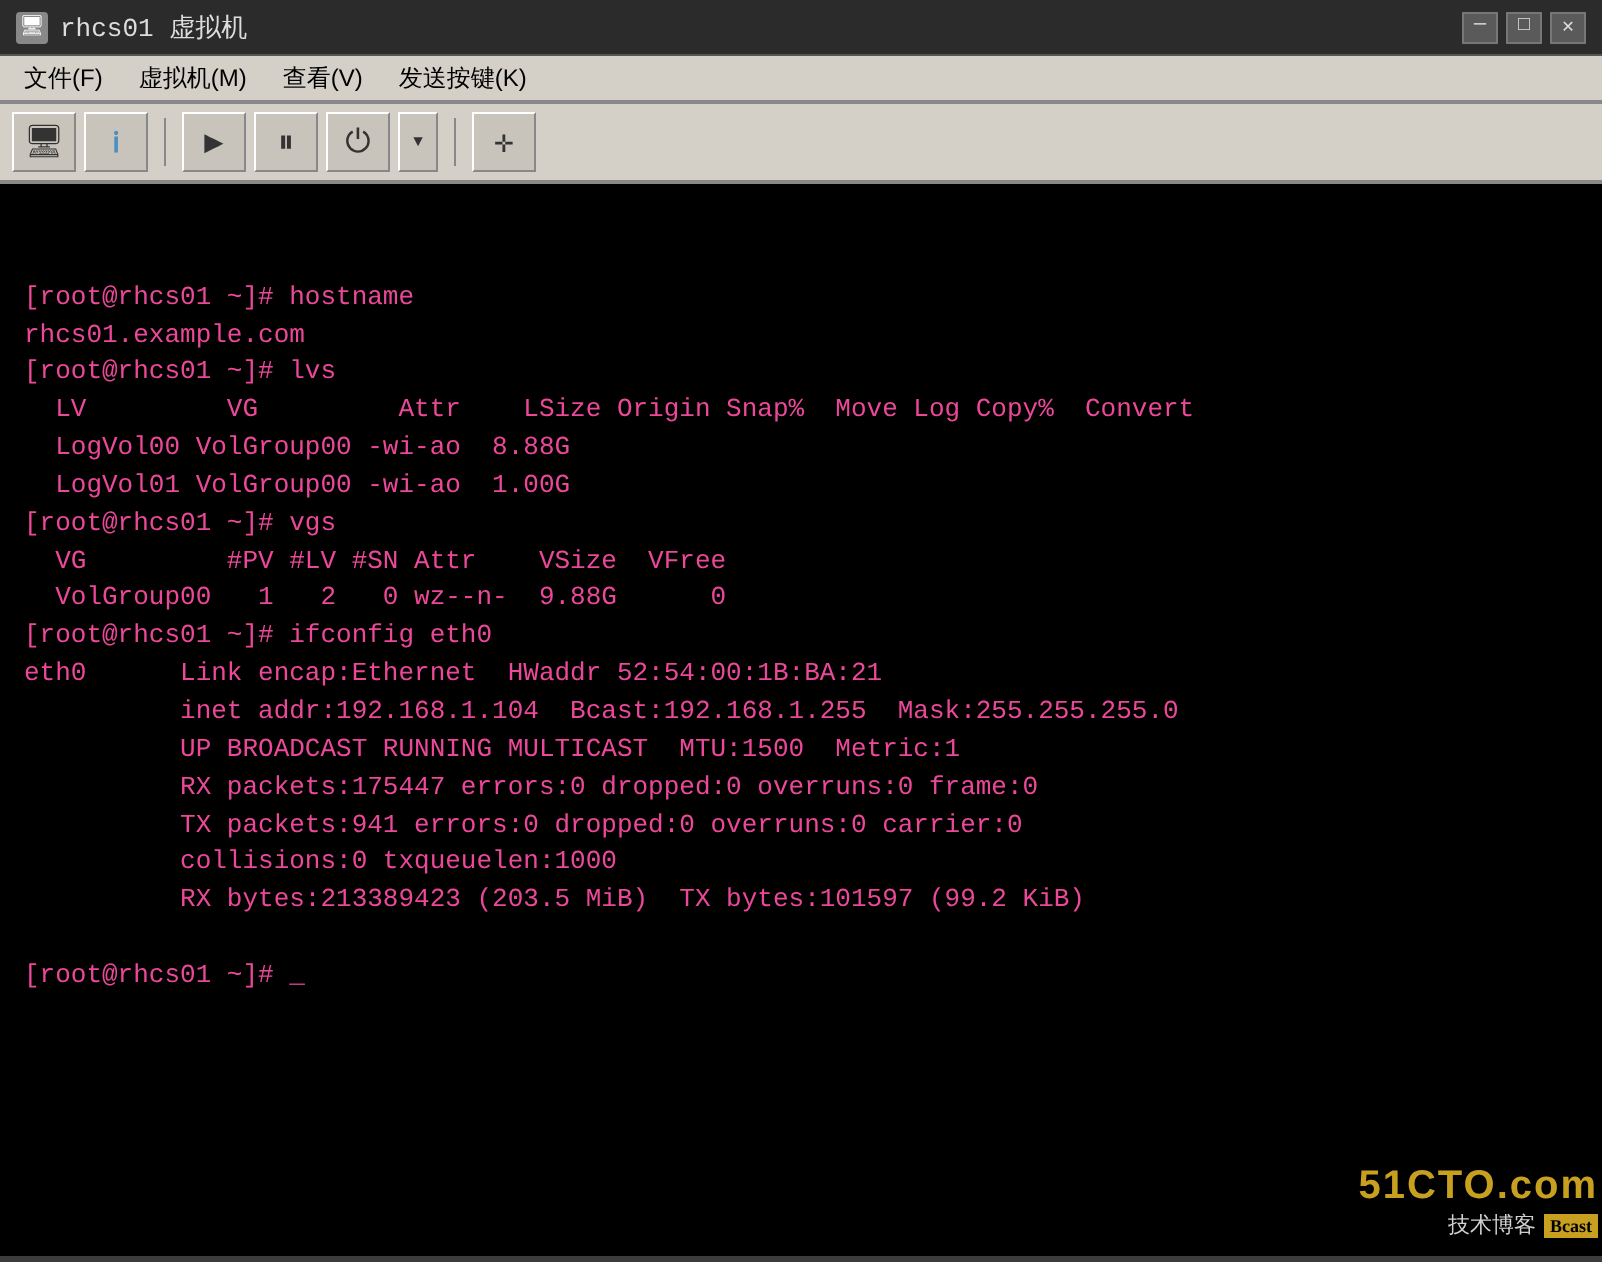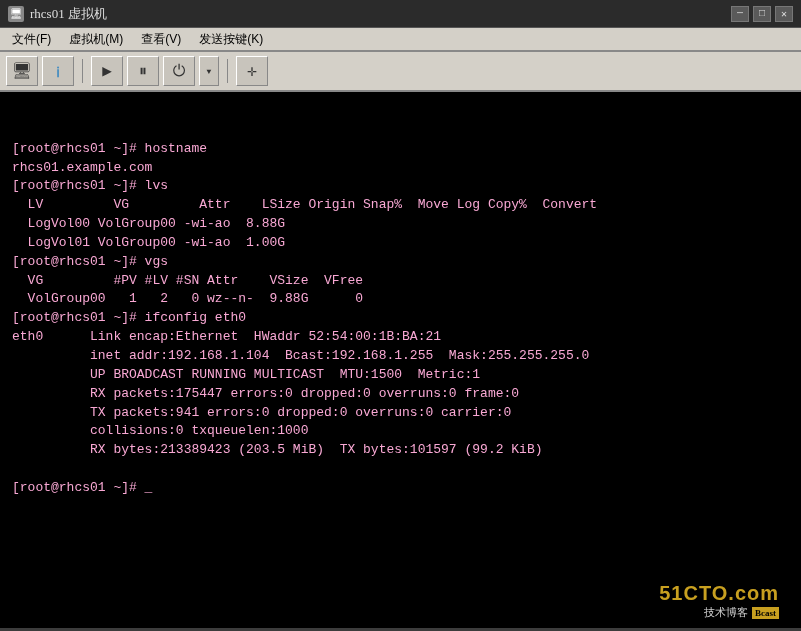--- a/index.html
+++ b/index.html
@@ -30,21 +30,21 @@
       width: 16px;
       height: 16px;
       background: #888;
       border-radius: 2px;
       display: flex; align-items: center; justify-content: center;
       font-size: 10px; color: white;
     }
     .title-bar-title {
       color: #ddd;
       font-size: 13px;
-      font-family: Liberation Serif, serif;
+      font-family: Liberation Mono, monospace;
     }
     .title-bar-controls {
       display: flex;
       gap: 4px;
     }
     .title-btn {
       width: 18px;
       height: 16px;
       background: #5a5a5a;
       border: 1px solid #777;
@@ -113,32 +113,32 @@
     
     .terminal {
       background: #000;
       width: 801px;
       height: 536px;
       padding: 10px 12px;
       overflow: hidden;
       position: relative;
     }
     .terminal-text {
-      color: #f9a8d4;
+      color: #ec4899;
       font-size: 13px;
       font-family: 'Courier New', monospace;
       line-height: 1.45;
       white-space: pre;
     }
 
     
     .watermark {
       position: absolute;
       bottom: 8px;
-      right: 22px;
+      right: 2px;
       text-align: left;
     }
     .watermark-51cto {
       color: #c8a020;
       font-size: 20px;
       font-weight: bold;
       font-family: Arial, sans-serif;
       letter-spacing: 1px;
     }
     .watermark-sub {

